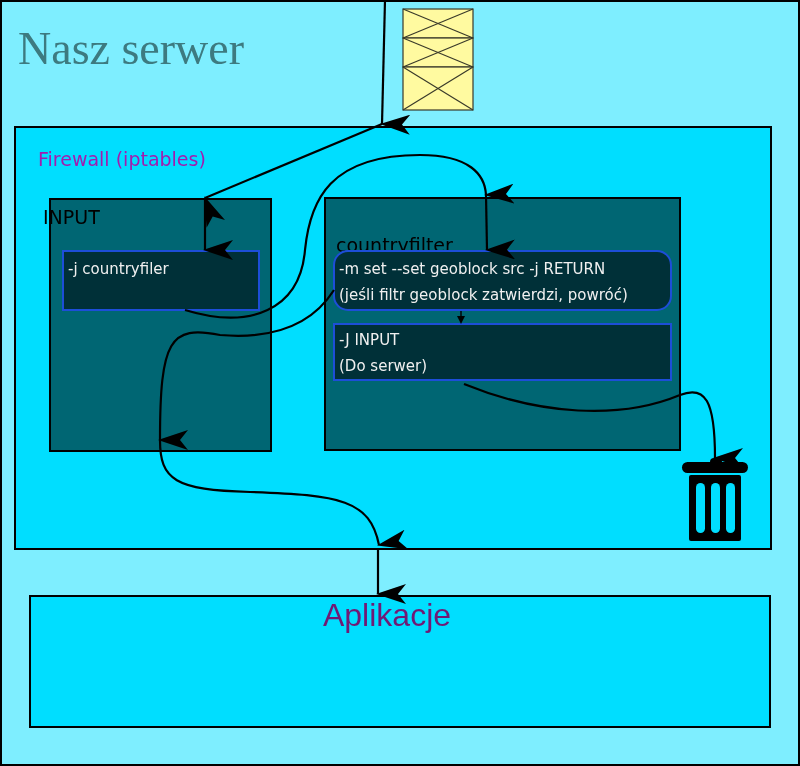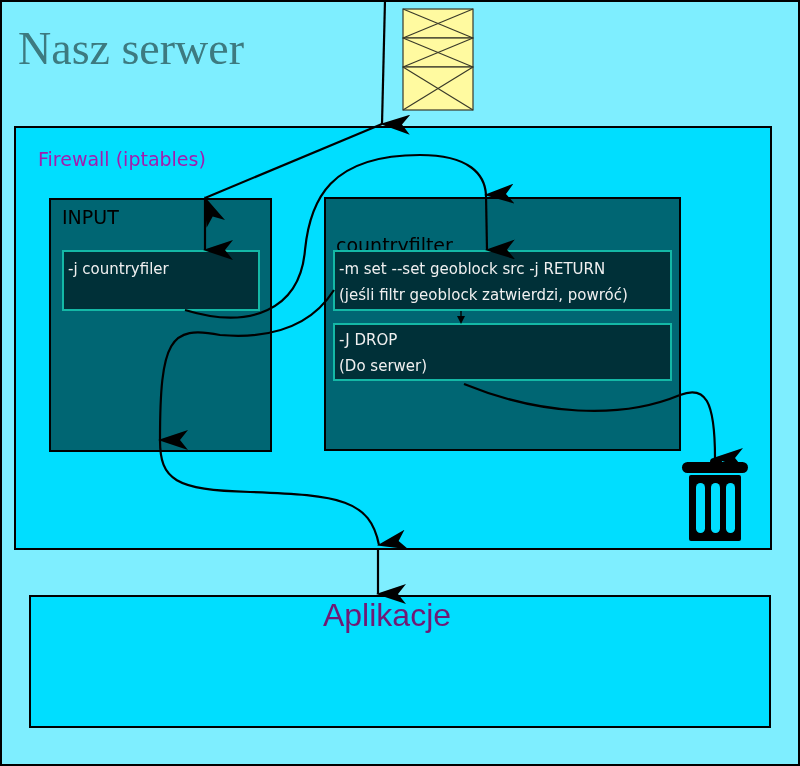--- a/index.html
+++ b/index.html
@@ -6,26 +6,26 @@
   body { width: 800px; height: 766px; position: relative; overflow: hidden; background: #7eeeff; font-family: "DejaVu Sans", sans-serif; }
   .abs { position: absolute; box-sizing: border-box; }
   #server { left: 0; top: 0; width: 800px; height: 766px; background: #7eeeff; border: 2px solid #000; }
   #server-title { left: 18px; top: 26px; font-size: 46px; color: #3d7a80; line-height: 1; font-family: Liberation Serif, serif; }
   #firewall { left: 14px; top: 126px; width: 758px; height: 424px; background: #00deff; border: 2px solid #000; }
   #firewall-title { left: 38px; top: 148px; font-size: 19px; color: #a21caf; }
   .chain { background: #006673; border: 2px solid #000; }
   #input-chain { left: 49px; top: 198px; width: 223px; height: 254px; }
   #cf-chain { left: 324px; top: 197px; width: 357px; height: 254px; }
   .chain-title { font-size: 19px; color: #000; }
-  #input-title { left: 62px; top: 206px; }
+  #input-title { left: 43px; top: 206px; }
   #cf-title { left: 336px; top: 206px; margin-top: 28px; }
-  .rule { background: #003038; border: 2px solid #14b8a6; color: #f0f0f0; font-size: 15px; }
+  .rule { background: #003038; border: 2px solid #1d4ed8; color: #f0f0f0; font-size: 15px; }
   .rule .l { position: absolute; left: 4px; white-space: nowrap; }
   #rule-jump { left: 62px; top: 250px; width: 198px; height: 61px; }
-  #rule-return { left: 333px; top: 250px; width: 339px; height: 61px; }
+  #rule-return { left: 333px; top: 250px; width: 339px; height: 61px; border-radius: 15px; }
   #rule-drop { left: 333px; top: 323px; width: 339px; height: 58px; }
   #apps { left: 29px; top: 595px; width: 742px; height: 133px; background: #00deff; border: 2px solid #000; }
   #apps-title { left: 0; top: 597px; width: 774px; text-align: center; font-size: 32px; color: #701a75; font-family: "Liberation Sans", sans-serif; }
   svg.overlay { position: absolute; left: 0; top: 0; }
 </style>
 </head>
 <body>
 
 <div id="server" class="abs"></div>
 <div id="server-title" class="abs">Nasz serwer</div>
@@ -42,21 +42,21 @@
 
 <div id="cf-chain" class="abs chain"></div>
 <div id="cf-title" class="abs chain-title">countryfilter</div>
 
 <div id="rule-return" class="abs rule">
   <span class="l" style="top:8px">-m set --set geoblock src -j RETURN</span>
   <span class="l" style="top:34px">(jeśli filtr geoblock zatwierdzi, powróć)</span>
 </div>
 
 <div id="rule-drop" class="abs rule">
-  <span class="l" style="top:6px">-J DROP</span>
+  <span class="l" style="top:6px">-J INPUT</span>
   <span class="l" style="top:32px">(Do serwer)</span>
 </div>
 
 <div id="apps" class="abs"></div>
 <div id="apps-title" class="abs">Aplikacje</div>
 
 <svg class="overlay" width="800" height="766" viewBox="0 0 800 766">
   <defs>
     <marker id="ah" viewBox="0 0 20 30" refX="10" refY="28" markerWidth="20" markerHeight="30" markerUnits="userSpaceOnUse" orient="auto-start-reverse">
       <path d="M10 30 L0 0 L10 8 L20 0 Z" fill="#000"></path>

